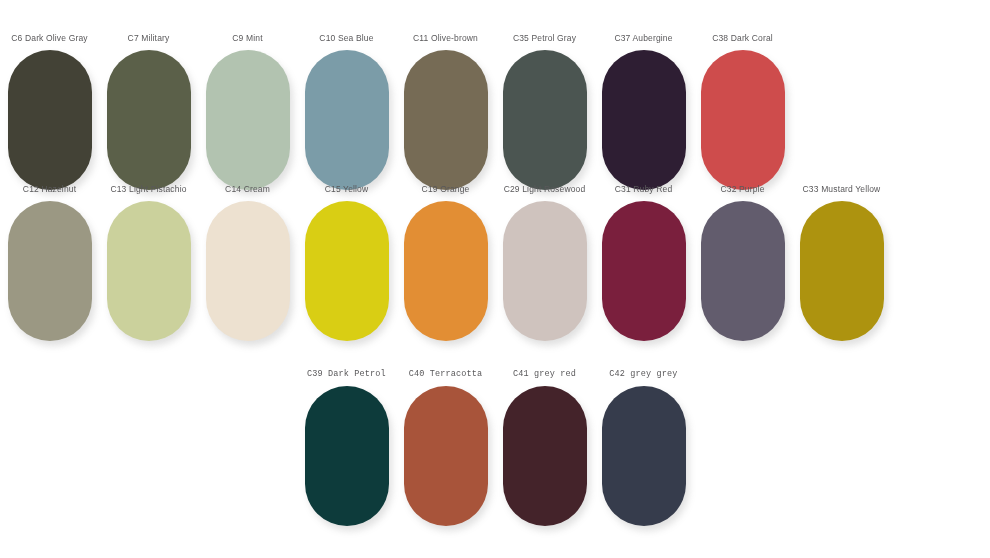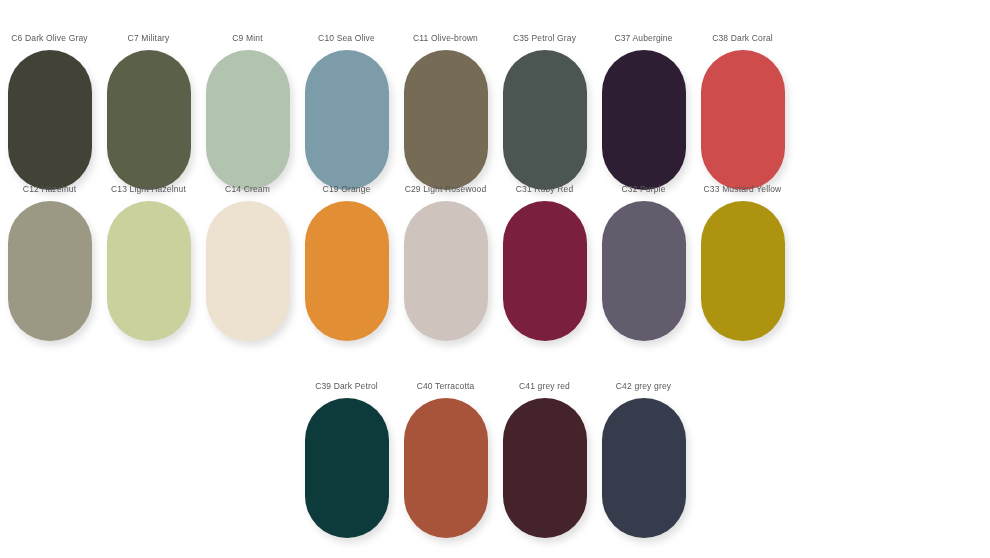--- a/index.html
+++ b/index.html
@@ -28,21 +28,21 @@
     left: 0;
     width: 990px;
     height: 174px;
     display: flex;
     flex-direction: row;
     align-items: flex-start;
   }
 
   #row-1 { top: 8px; margin-top: 20px; }
   #row-2 { top: 179px; }
-  #row-3 { top: 376px; }
+  #row-3 { top: 364px; font-family: Liberation Mono, monospace; }
 
   .swatch-cell {
     width: 99px;
     height: 174px;
     display: flex;
     flex-direction: column;
     align-items: center;
     box-sizing: border-box;
     flex: 0 0 99px;
   }
@@ -82,21 +82,21 @@
       </div>
       <div class="swatch-cell">
         <div class="swatch-label">C7 Military</div>
         <div class="swatch-chip" style="background-color: rgb(91, 96, 73);"></div>
       </div>
       <div class="swatch-cell">
         <div class="swatch-label">C9 Mint</div>
         <div class="swatch-chip" style="background-color: rgb(178, 195, 176);"></div>
       </div>
       <div class="swatch-cell">
-        <div class="swatch-label">C10 Sea Olive</div>
+        <div class="swatch-label">C10 Sea Blue</div>
         <div class="swatch-chip" style="background-color: rgb(123, 156, 168);"></div>
       </div>
       <div class="swatch-cell">
         <div class="swatch-label">C11 Olive-brown</div>
         <div class="swatch-chip" style="background-color: rgb(118, 107, 85);"></div>
       </div>
       <div class="swatch-cell">
         <div class="swatch-label">C35 Petrol Gray</div>
         <div class="swatch-chip" style="background-color: rgb(75, 85, 81);"></div>
       </div>
@@ -108,26 +108,30 @@
         <div class="swatch-label">C38 Dark Coral</div>
         <div class="swatch-chip" style="background-color: rgb(206, 76, 76);"></div>
       </div>
     </div>
   <div class="swatch-row" id="row-2">
       <div class="swatch-cell">
         <div class="swatch-label">C12 Hazelnut</div>
         <div class="swatch-chip" style="background-color: rgb(155, 152, 131);"></div>
       </div>
       <div class="swatch-cell">
-        <div class="swatch-label">C13 Light Hazelnut</div>
+        <div class="swatch-label">C13 Light Pistachio</div>
         <div class="swatch-chip" style="background-color: rgb(203, 209, 156);"></div>
       </div>
       <div class="swatch-cell">
         <div class="swatch-label">C14 Cream</div>
         <div class="swatch-chip" style="background-color: rgb(237, 225, 208);"></div>
+      </div>
+      <div class="swatch-cell">
+        <div class="swatch-label">C15 Yellow</div>
+        <div class="swatch-chip" style="background-color: rgb(217, 206, 20);"></div>
       </div>
       <div class="swatch-cell">
         <div class="swatch-label">C19 Orange</div>
         <div class="swatch-chip" style="background-color: rgb(226, 142, 52);"></div>
       </div>
       <div class="swatch-cell">
         <div class="swatch-label">C29 Light Rosewood</div>
         <div class="swatch-chip" style="background-color: rgb(207, 195, 190);"></div>
       </div>
       <div class="swatch-cell">

